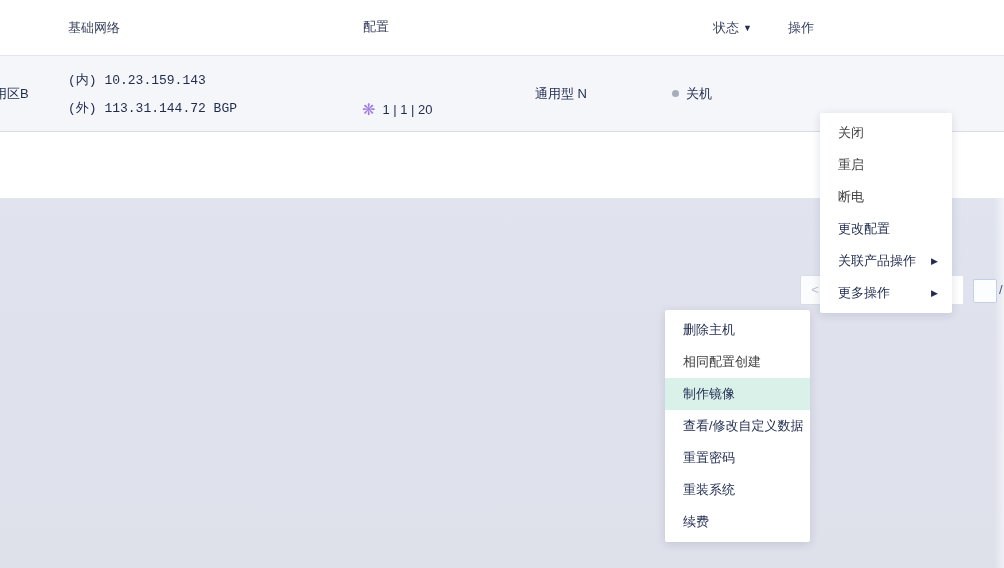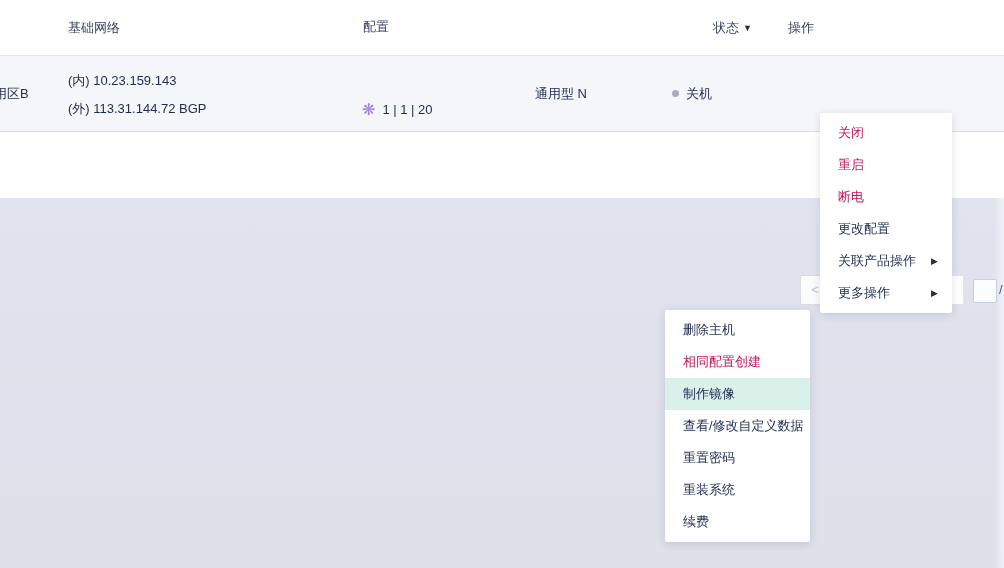--- a/index.html
+++ b/index.html
@@ -12,21 +12,21 @@
   .th-net{left:68px;}
   .th-cfg{left:363px;font-family:Liberation Mono, monospace;}
   .th-type{left:535px;}
   .th-status{left:677px;cursor:pointer;margin-left:36px;}
   .th-ops{left:788px;}
   .tri{display:inline-block;margin-left:4px;font-size:9px;color:#222c50;transform:translateY(-1px);}
 
   
   .trow{position:absolute;left:0;top:56px;width:1004px;height:76px;background:#f5f6fa;border-bottom:1px solid #d9dce7;box-sizing:border-box;font-size:13px;color:#1f2a4e;}
   .zone{position:absolute;left:-19px;top:0;height:76px;line-height:76px;white-space:nowrap;}
-  .ips{position:absolute;left:68px;top:11px;line-height:28px;white-space:nowrap;}
+  .ips{position:absolute;left:68px;top:11px;line-height:28px;white-space:nowrap;font-family:Liberation Mono, monospace;}
   .cfg-cell{position:absolute;left:362px;top:16px;height:76px;line-height:76px;white-space:nowrap;}
   .flower{color:var(--accent,#a07ce0);font-size:16px;vertical-align:-1px;margin-right:7px;}
   .type-cell{position:absolute;left:535px;top:0;height:76px;line-height:76px;}
   .status-cell{position:absolute;left:672px;top:0;height:76px;line-height:76px;white-space:nowrap;}
   .dot{display:inline-block;width:7px;height:7px;border-radius:50%;background:#a9adbb;margin-right:7px;vertical-align:1px;}
 
   .btn{position:absolute;top:83px;height:28px;line-height:26px;box-sizing:border-box;background:#fff;border:1px solid #d3d7e2;border-radius:2px;font-size:12px;color:#1f2a4e;text-align:center;cursor:pointer;padding:0;}
   .btn-detail{left:793px;width:40px;}
   .btn-login{left:838px;width:40px;background:#eceef4;border-color:#e0e3ec;color:#b9bdca;cursor:default;}
   .btn-start{left:883px;width:40px;}
@@ -40,21 +40,21 @@
   .pg-jump{position:absolute;left:973px;top:147px;width:24px;height:24px;box-sizing:border-box;background:#fcfdff;border:1px solid #c5cfe8;border-radius:2px;z-index:1;}
   .pg-slash{position:absolute;left:999px;top:144px;height:28px;line-height:28px;font-size:13px;color:#4a5573;z-index:1;}
 
   
   .graybg{position:absolute;left:0;top:198px;width:1004px;height:370px;background:linear-gradient(180deg,#e1e4ef 0%,#dfe1ec 40%,#dee0ea 100%);}
   .graybg .edge{position:absolute;right:0;top:0;width:10px;height:100%;background:linear-gradient(90deg,rgba(255,255,255,0),rgba(255,255,255,.55));}
 
   
   .menu{position:absolute;background:#fff;border-radius:2px;box-shadow:0 2px 10px rgba(31,42,78,.14);padding:4px 0;z-index:10;}
   .menu .mi{height:32px;line-height:32px;font-size:13px;color:#1f2a4e;padding:0 18px;white-space:nowrap;cursor:pointer;position:relative;}
-  .menu .mi.disabled{color:#be185d;cursor:default;}
+  .menu .mi.disabled{color:#404040;cursor:default;}
   .menu .mi.hl{background:var(--highlight,#daf1ea);}
   .menu .mi .arrow{position:absolute;right:14px;top:0;height:32px;line-height:32px;font-size:9px;color:#222c50;}
   .action-menu{left:820px;top:113px;width:132px;}
   .sub-menu{left:665px;top:310px;width:145px;}
 </style>
 </head>
 <body>
 
 <div class="app">
 

